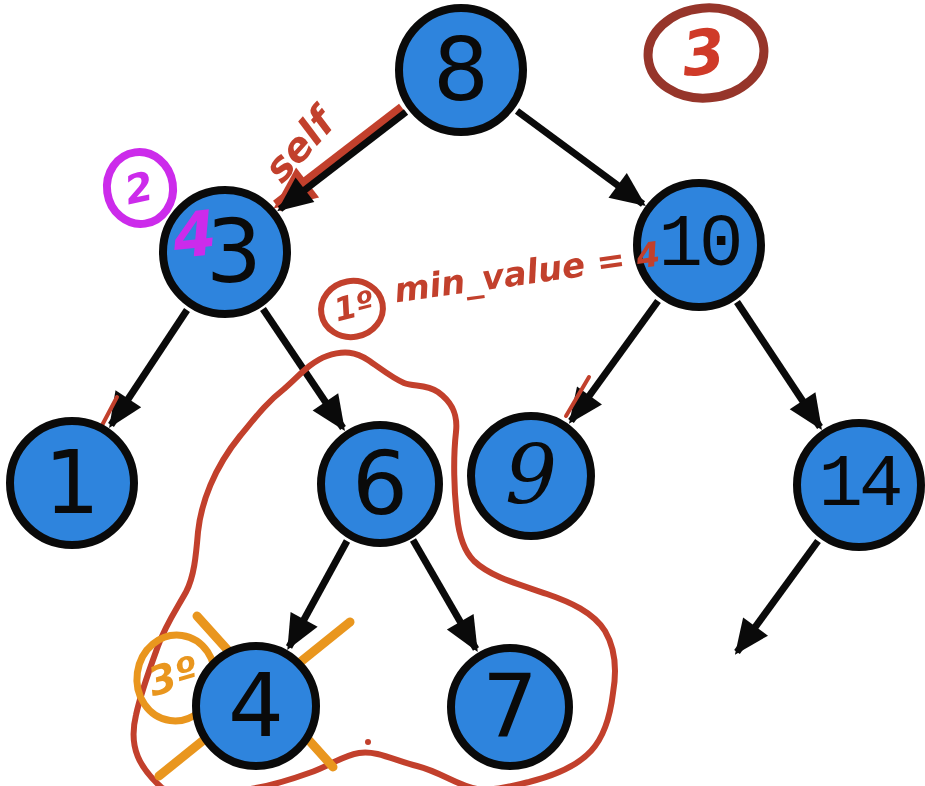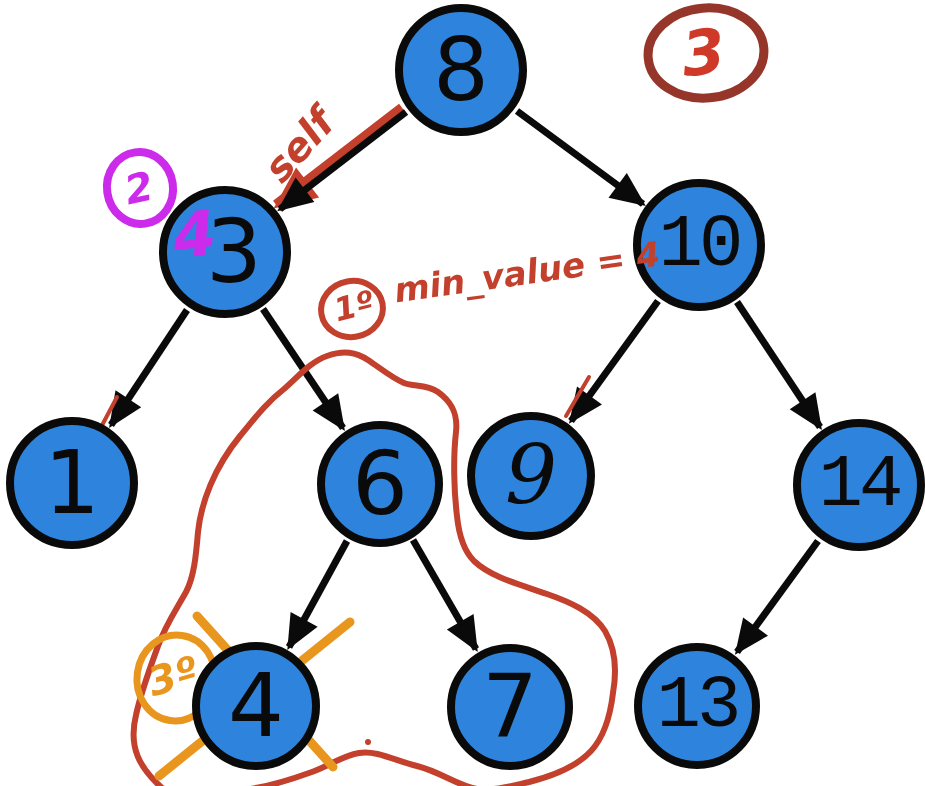--- a/index.html
+++ b/index.html
@@ -116,23 +116,20 @@
   </div>
   <div class="node" style="left:793px;top:419px;width:132px;height:132px;text-align:center;">
     <span class="d2">14</span>
   </div>
   <div class="node" style="left:192px;top:642px;width:128px;height:128px;">
     <span class="d1">4</span>
   </div>
   <div class="node" style="left:447px;top:644px;width:126px;height:126px;">
     <span class="d1">7</span>
   </div>
-  <div class="node" style="left:634px;top:643px;width:126px;height:126px;">
-    <span class="d2">13</span>
-  </div>
 
   <span class="annot red" style="left:258px;top:125px;font-size:40px;transform:rotate(-48deg);">self</span>
 
   <span class="annot purple" style="left:125px;top:168px;font-size:40px;transform:rotate(-12deg);">2</span>
 
   <span class="annot darkred" style="left:682px;top:22px;font-size:62px;transform:rotate(-6deg);">3</span>
 
   <span class="annot red" style="left:334px;top:290px;font-size:32px;transform:rotate(-14deg);">1º</span>
 
   <span class="annot red" style="left:393px;top:255px;font-size:34px;transform:rotate(-8deg);">min_value = 4</span>

